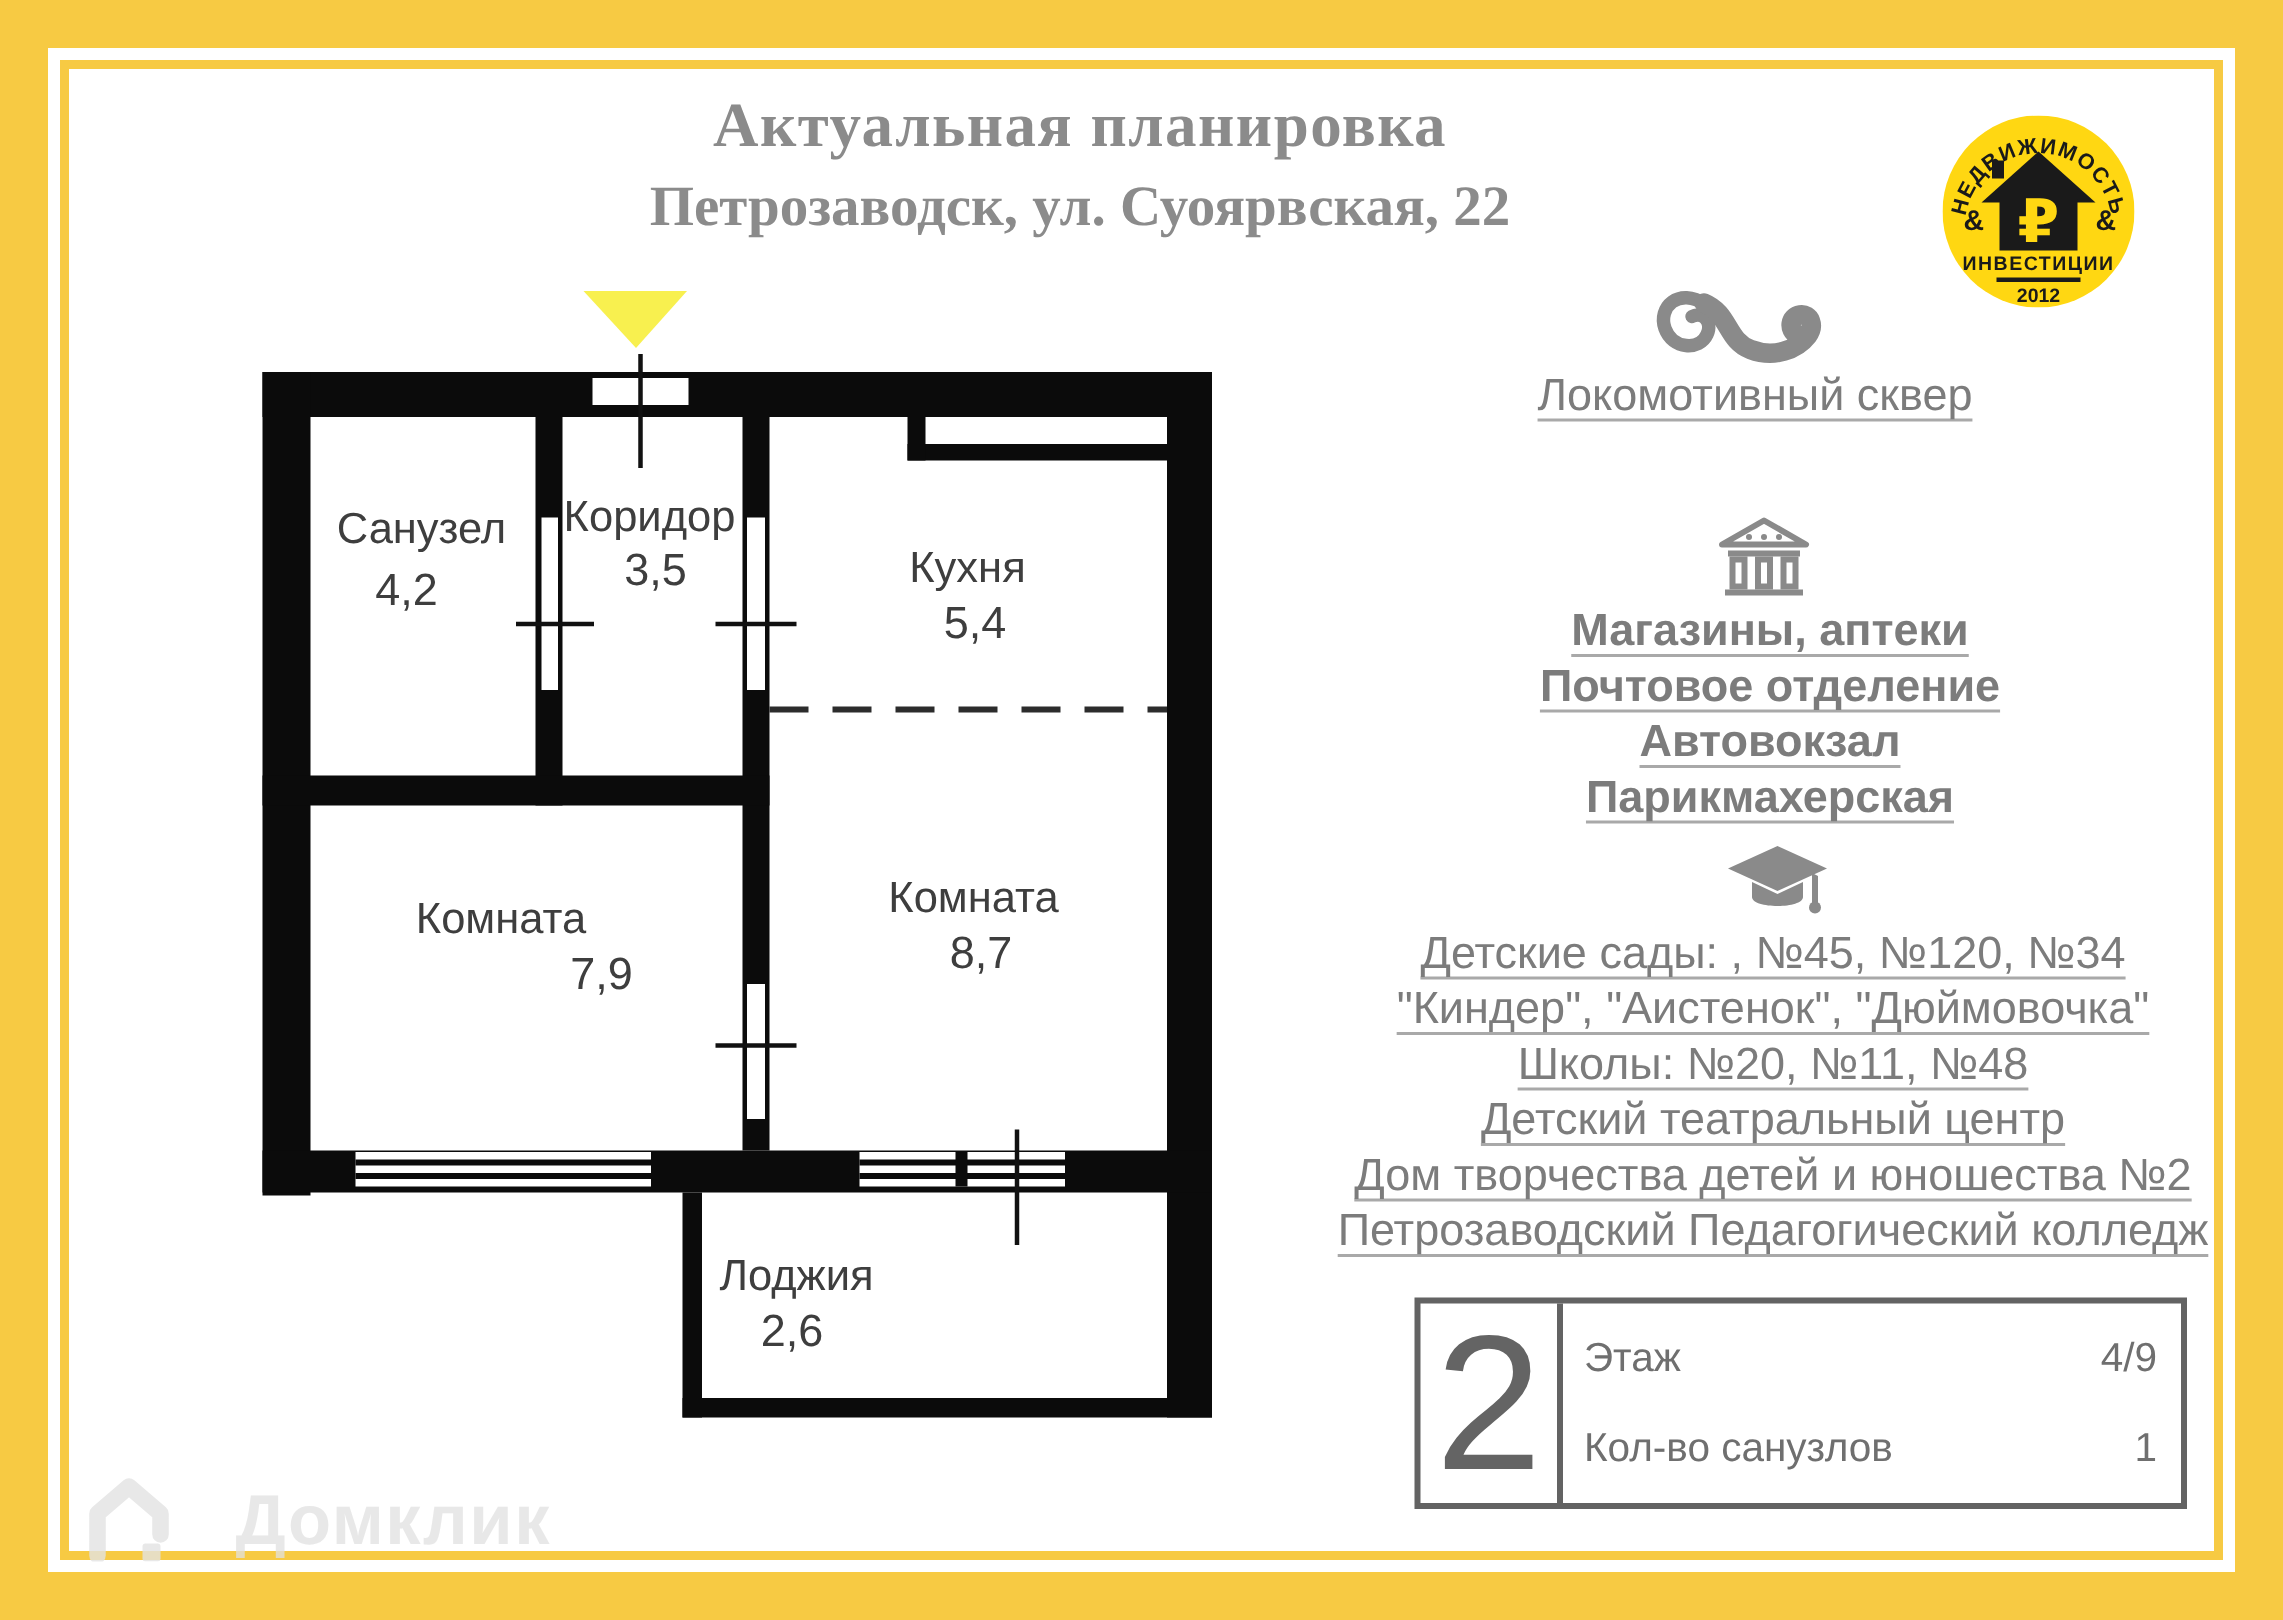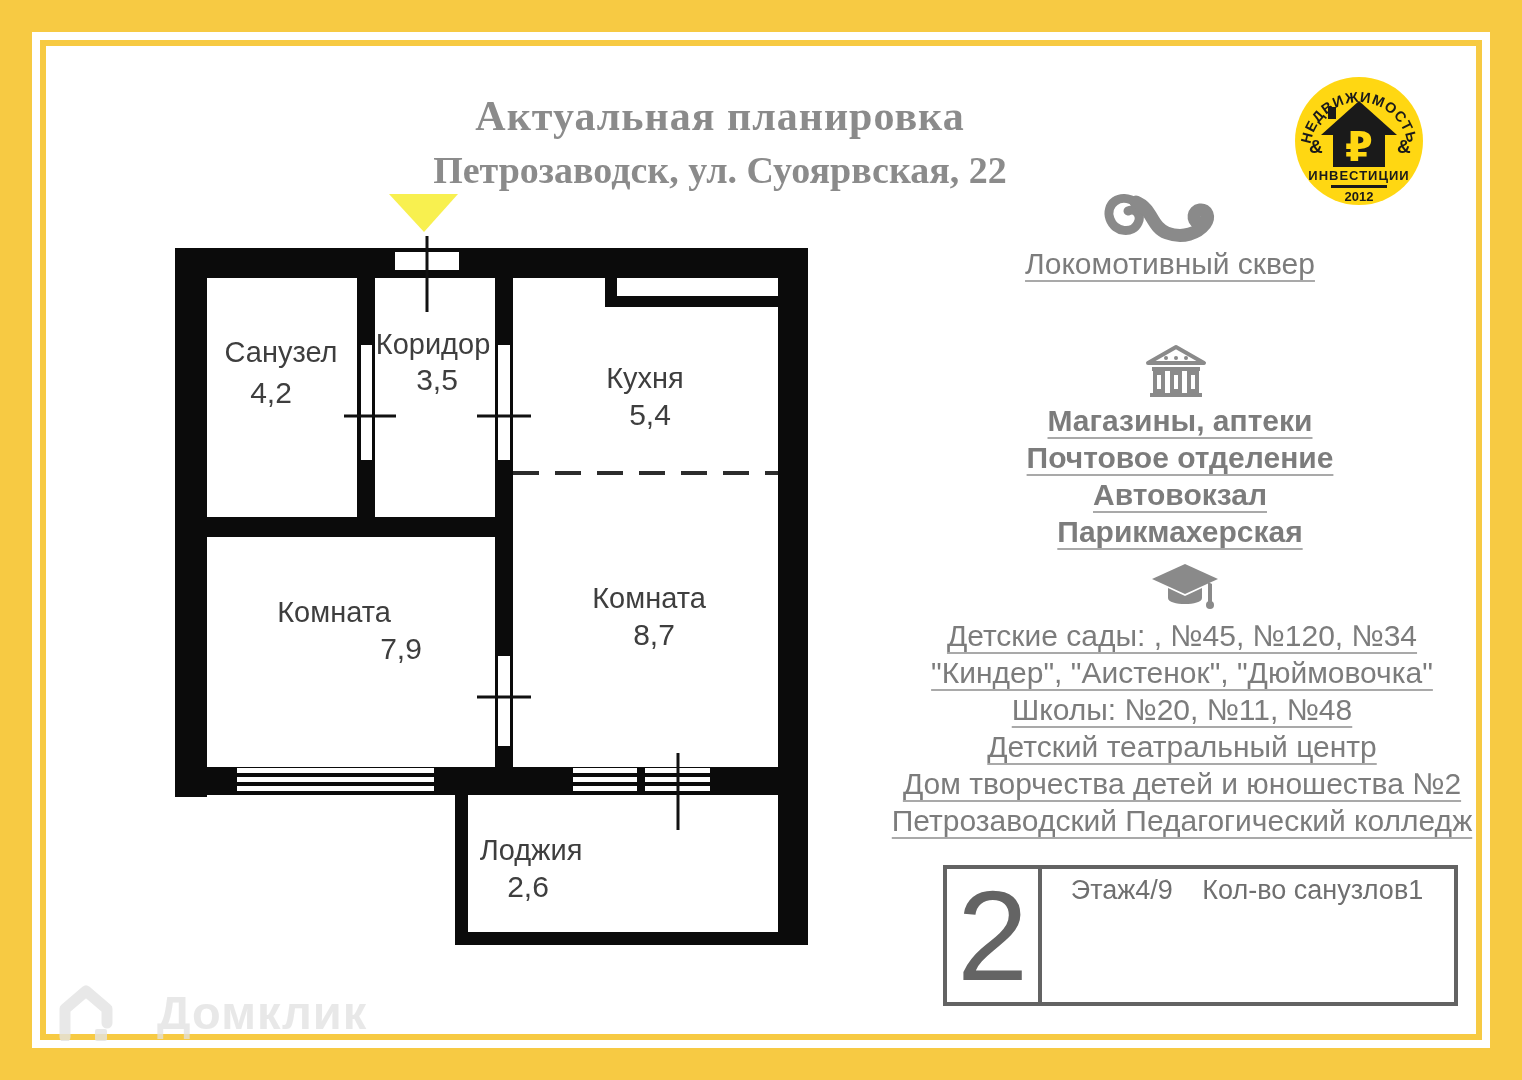--- a/index.html
+++ b/index.html
@@ -18,38 +18,38 @@
   body{
     width:1522px;height:1080px;position:relative;background:#ffffff;
     font-family:"Liberation Sans","DejaVu Sans",sans-serif;overflow:hidden;
   }
   
   .frame-band{position:absolute;inset:0;border:32px solid var(--gold);pointer-events:none;z-index:40;}
   .frame-line{position:absolute;inset:40px;border:6px solid var(--gold);pointer-events:none;z-index:40;}
   
   .title-block{position:absolute;left:320px;top:60px;width:800px;text-align:center;color:var(--title-gray);
     font-family:"Liberation Serif","DejaVu Serif",serif;z-index:10;}
-  .title-main{font-size:42px;font-weight:700;letter-spacing:1px;margin-top:32px;}
+  .title-main{font-size:42px;font-weight:700;letter-spacing:1px;}
   .title-sub{font-size:38px;font-weight:700;margin-top:8px;}
   
   .amenity-group{position:absolute;width:600px;text-align:center;color:var(--list-gray);z-index:10;}
   .amenity-group div{font-size:30px;line-height:37px;}
   .amenity-group span{
     text-decoration:underline;text-decoration-color:#a9a9a9;text-decoration-thickness:2px;text-underline-offset:6px;
   }
   .g-leisure{left:870px;top:245px;}
   .g-services{left:880px;top:402px;font-weight:bold;}
   .g-education{left:878px;top:617px;width:608px;}
   .icon-abs{position:absolute;z-index:10;}
   
   .summary{position:absolute;left:943px;top:865px;width:515px;height:141px;border:4px solid var(--table-gray);
     display:flex;background:#fff;z-index:10;}
   .summary .rooms-cell{width:95px;border-right:4px solid var(--table-gray);display:flex;align-items:center;justify-content:center;}
   .summary .rooms-cell span{font-size:128px;line-height:0.9;color:#646464;}
-  .summary .rows{flex:1;display:flex;flex-direction:row;justify-content:space-around;padding:6px 16px 6px 14px;}
+  .summary .rows{flex:1;display:flex;flex-direction:column;justify-content:space-around;padding:6px 16px 6px 14px;}
   .summary .row{display:flex;justify-content:space-between;font-size:27px;color:#6f6f6f;}
   
   .watermark{position:absolute;left:55px;top:983px;display:flex;align-items:center;gap:12px;z-index:50;}
   .watermark .wm-text{font-size:47px;font-weight:700;color:rgba(224,224,224,0.75);letter-spacing:1px;margin-left:28px;}
   
   .logo{position:absolute;left:1295px;top:77px;width:128px;height:128px;z-index:10;}
   svg text{font-family:"Liberation Sans","DejaVu Sans",sans-serif;}
   .plan-svg{position:absolute;left:0;top:0;z-index:5;}
 </style>
 </head>

